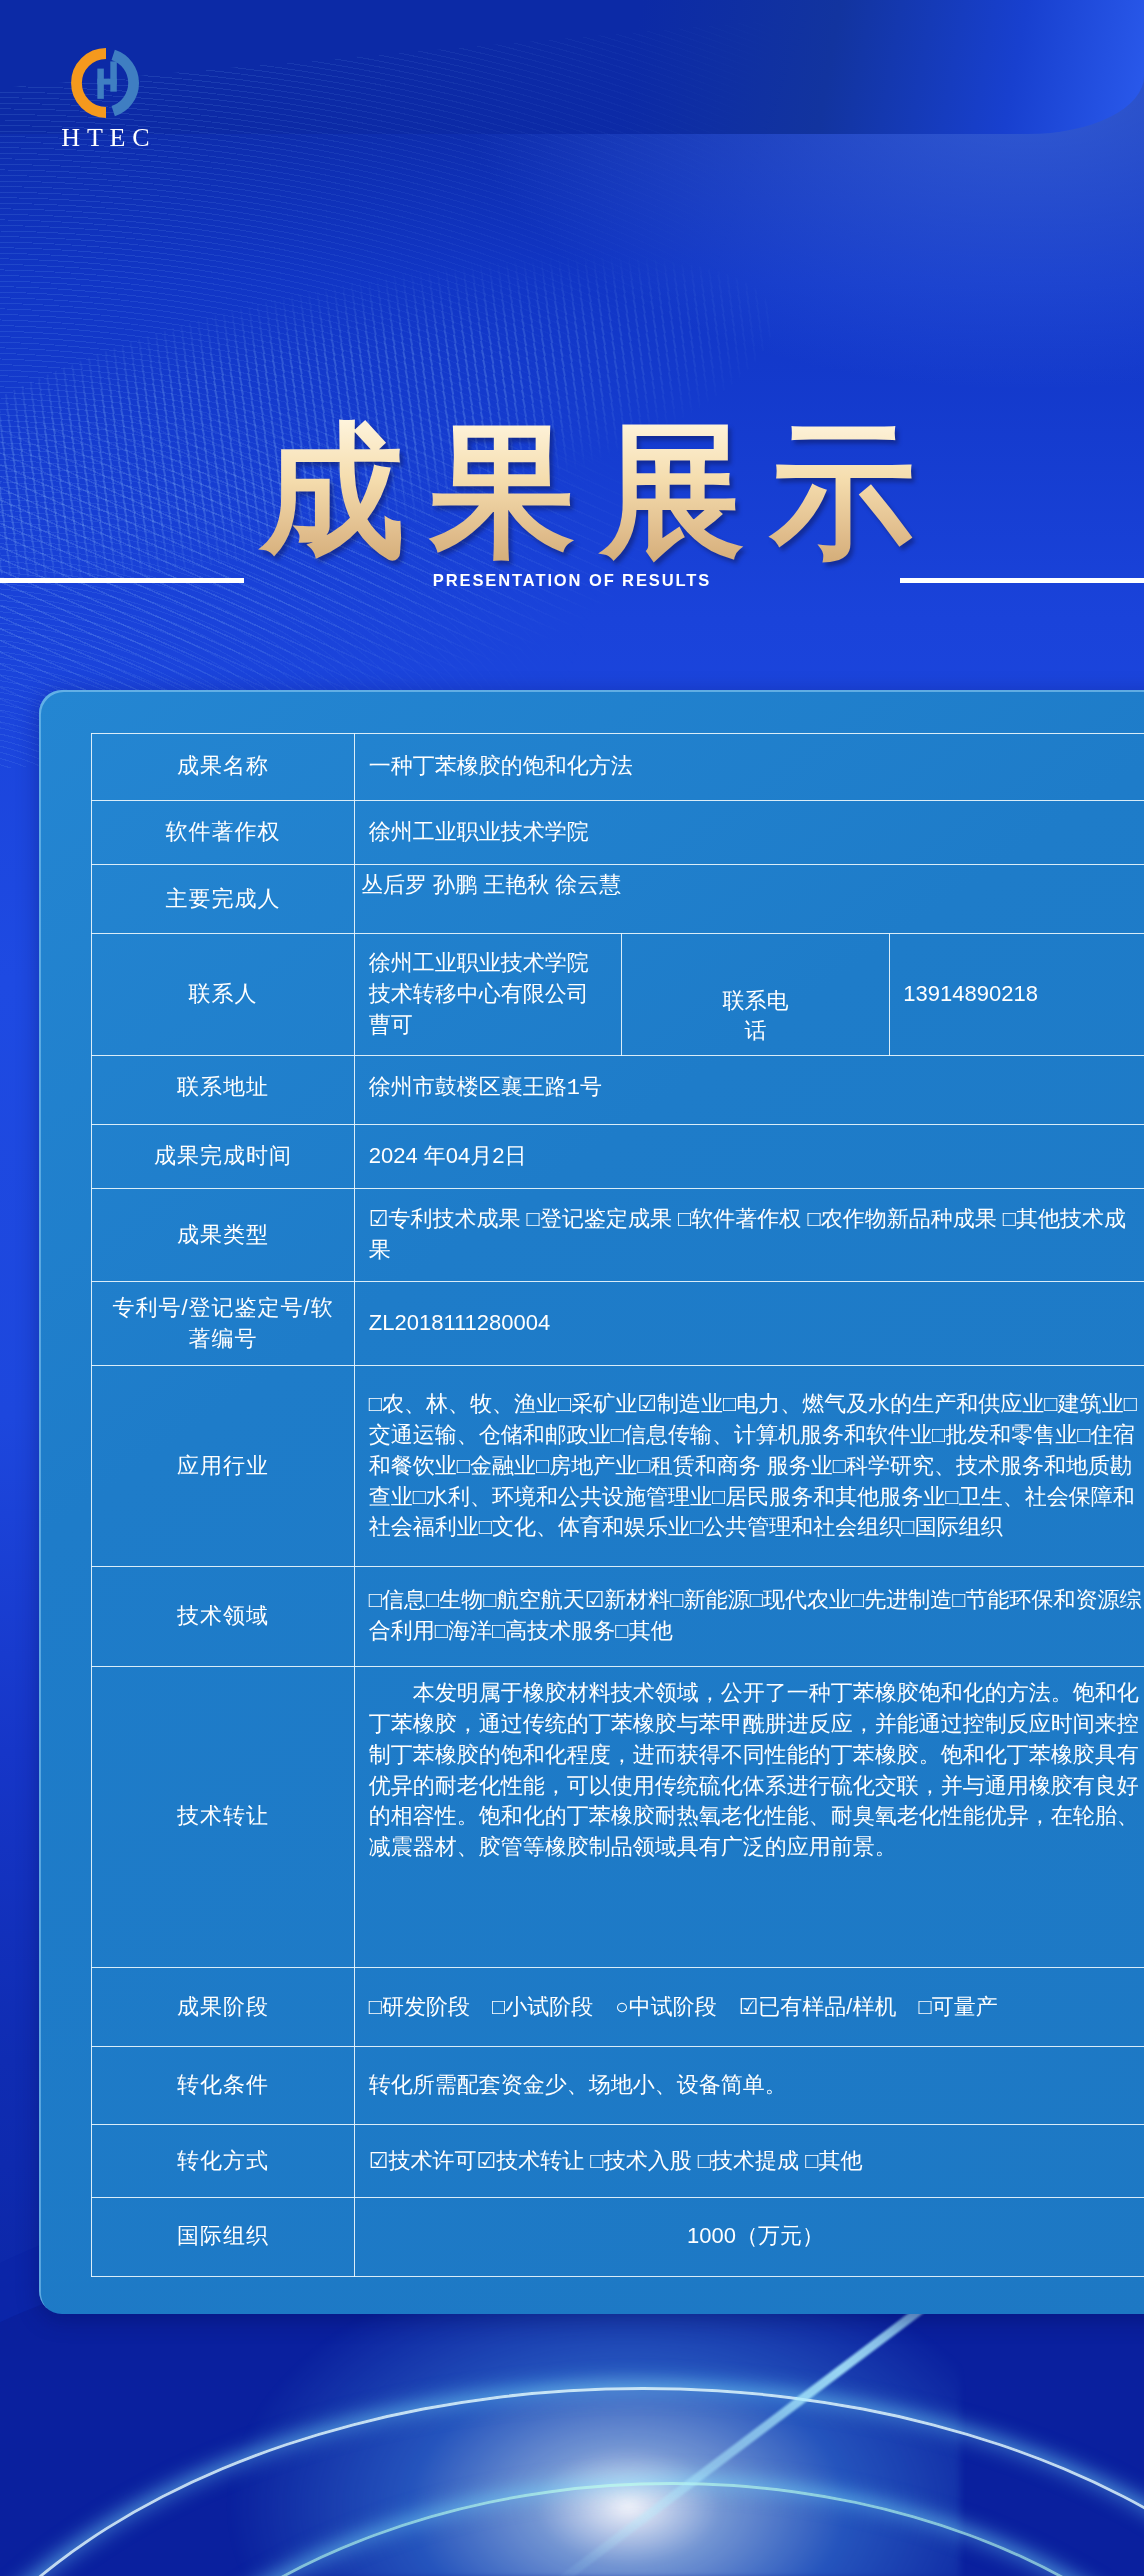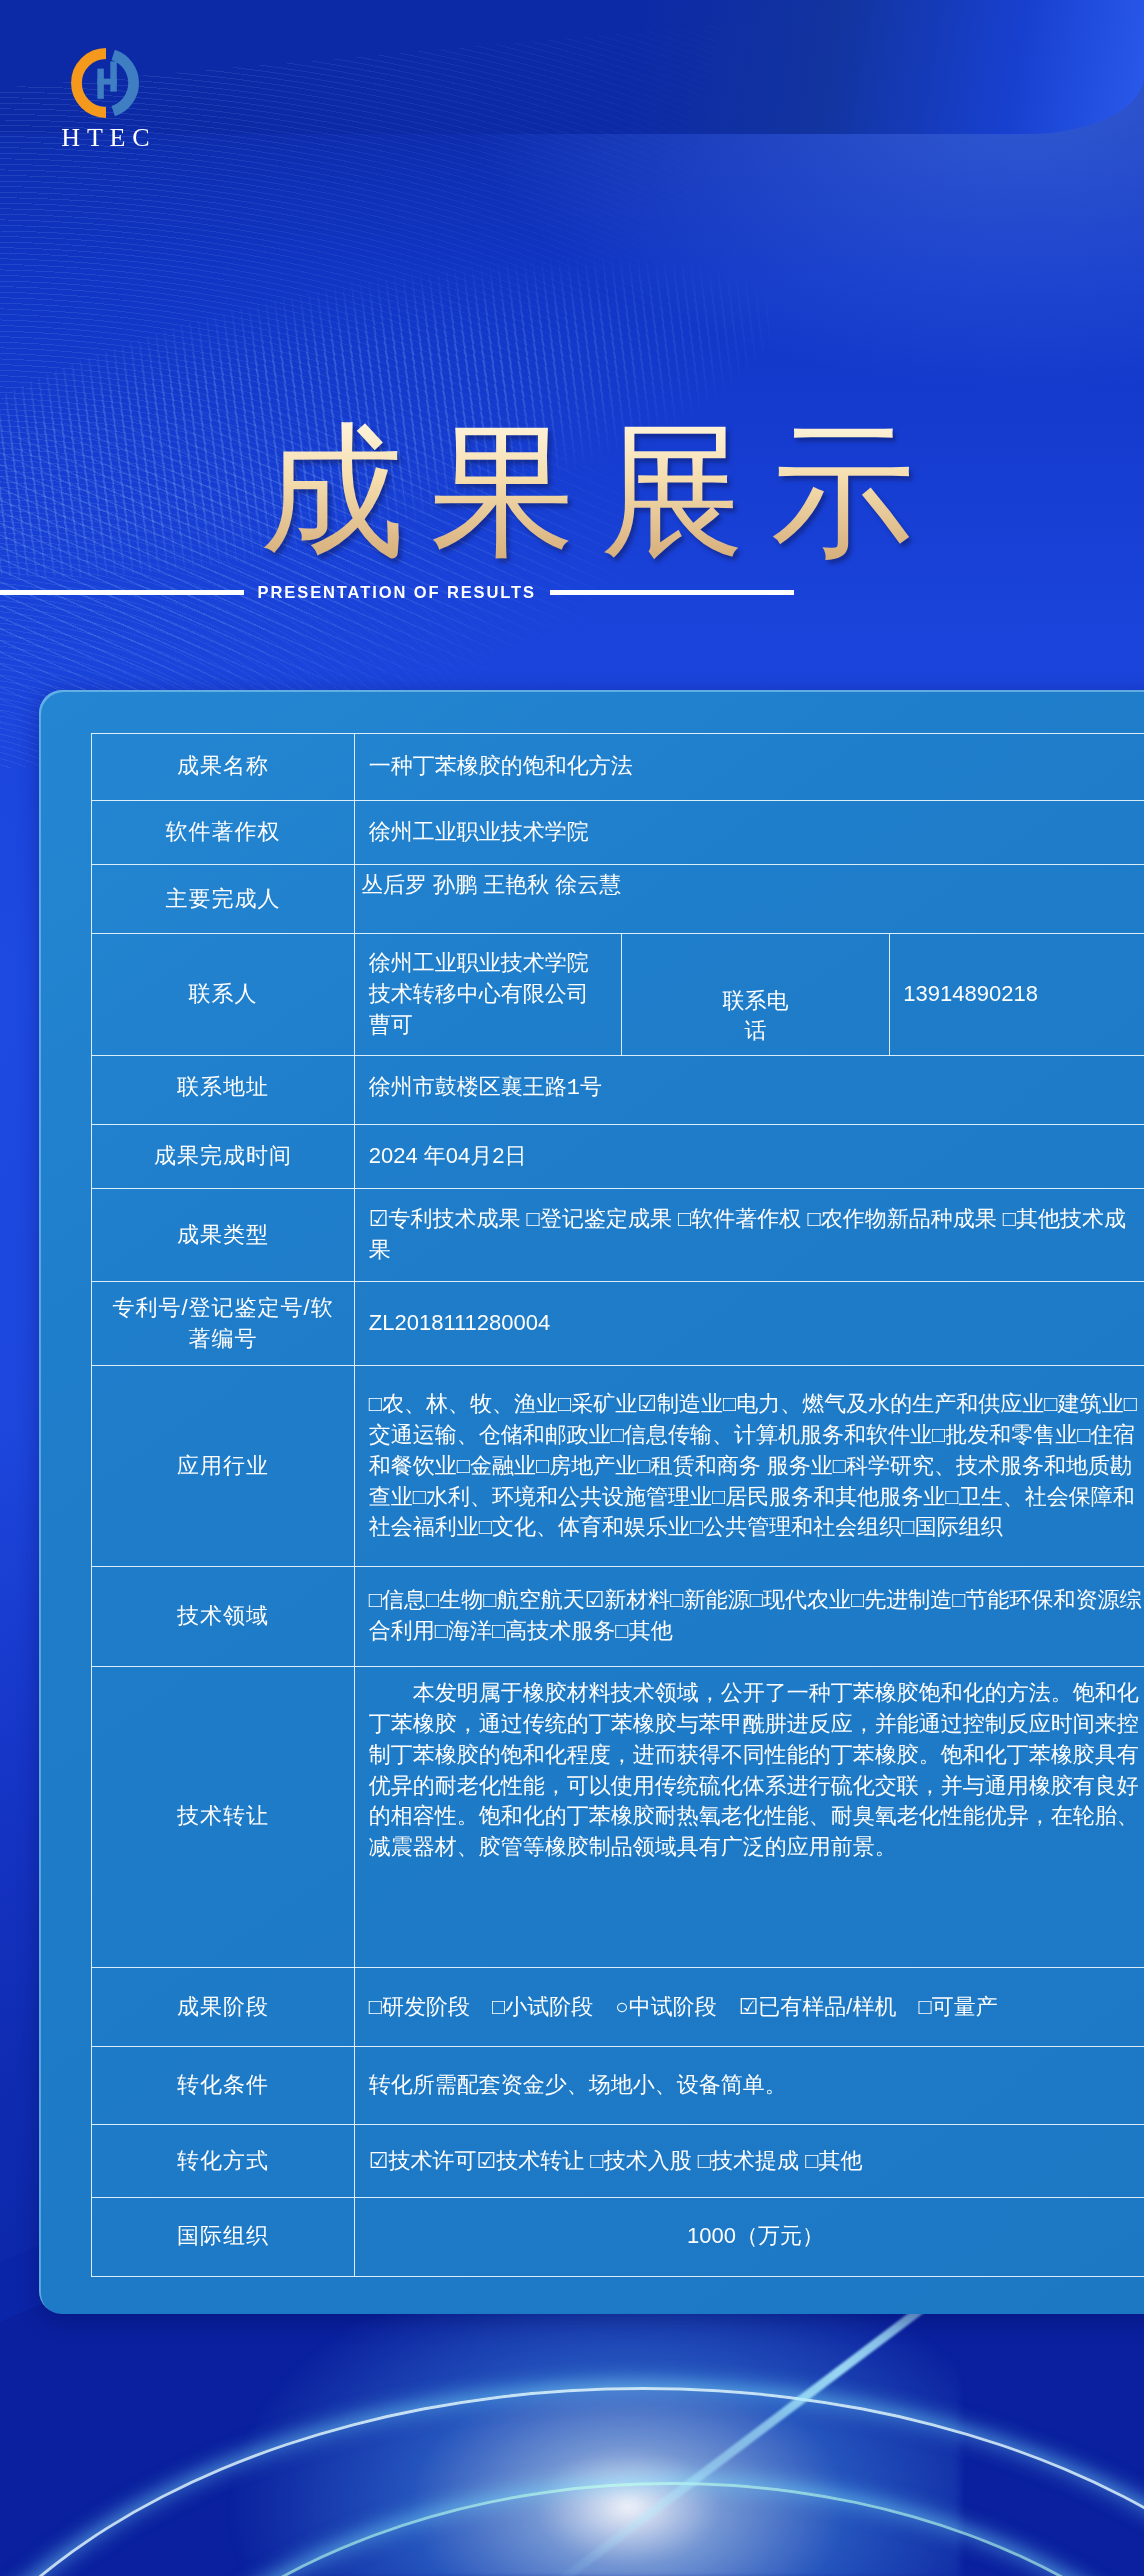--- a/index.html
+++ b/index.html
@@ -48,25 +48,25 @@
   .logo-col svg{width:72px;height:72px;}
   .logo-abbr{font-family:"Liberation Serif", serif;font-size:26px;letter-spacing:6.8px;margin-top:3.9px;
     text-indent:6.8px;color:#fff;}
   .org-names{padding-top:13.6px;}
   .org-zh{font-size:40px;font-weight:700;letter-spacing:6.8px;color:#fff;
     text-shadow:1.9px 1.9px 0 #0a1f66,-1px -1px 0 #0a1f66,1px -1px 0 #0a1f66,-1px 1.9px 0 #0a1f66,0 2.9px 1.9px rgba(0,0,0,.4);}
   .org-en{font-size:16.5px;font-weight:700;letter-spacing:0.4px;margin-top:3.9px;color:#fff;
     text-shadow:1.5px 1.5px 0 #0a1f66,-1px -1px 0 #0a1f66,1px -1px 0 #0a1f66,-1px 1px 0 #0a1f66;}
   
   .banner{position:absolute;top:415px;left:0;width:100%;text-align:center;}
-  .banner-title{margin:0;font-size:145px;line-height:1.05;font-weight:400;letter-spacing:25px;text-indent:25px;
+  .banner-title{margin:0;font-size:145px;line-height:1.05;font-weight:700;letter-spacing:25px;text-indent:25px;
     background:linear-gradient(180deg,#fff6e0 0%, #f5ddae 42%, #dfbb8a 80%, #d2ab76 100%);
     -webkit-background-clip:text;background-clip:text;color:transparent;
     filter:drop-shadow(3.9px 4.8px 1.9px rgba(10,20,80,.45));padding-left:31px;}
-  .banner-sub{display:flex;align-items:center;justify-content:flex-start;gap:13.6px;margin-top:16px;}
+  .banner-sub{display:flex;align-items:center;justify-content:space-between;gap:13.6px;margin-top:4px;}
   .banner-sub .bar{width:244px;height:4.8px;background:#fff;}
   .sub-text{font-size:16.5px;font-weight:700;letter-spacing:1.9px;color:#fff;}
   
   .panel{position:absolute;top:690px;left:39px;width:1066px;border-radius:23px;
     background:linear-gradient(145deg,#2486d2 0%, #1e7cc9 35%, #1d78c4 100%);
     box-shadow:inset 1.9px 1.9px 0 rgba(150,210,245,.55), 0 5.8px 21.3px rgba(4,12,80,.35);
     padding:43px 35px 37px 52px;}
   table.results{border-collapse:collapse;width:100%;table-layout:fixed;}
   table.results td{border:1.9px solid rgba(234,246,252,.92);padding:7.8px 13.6px;vertical-align:middle;
     font-size:22px;line-height:1.40;word-break:break-all;}

